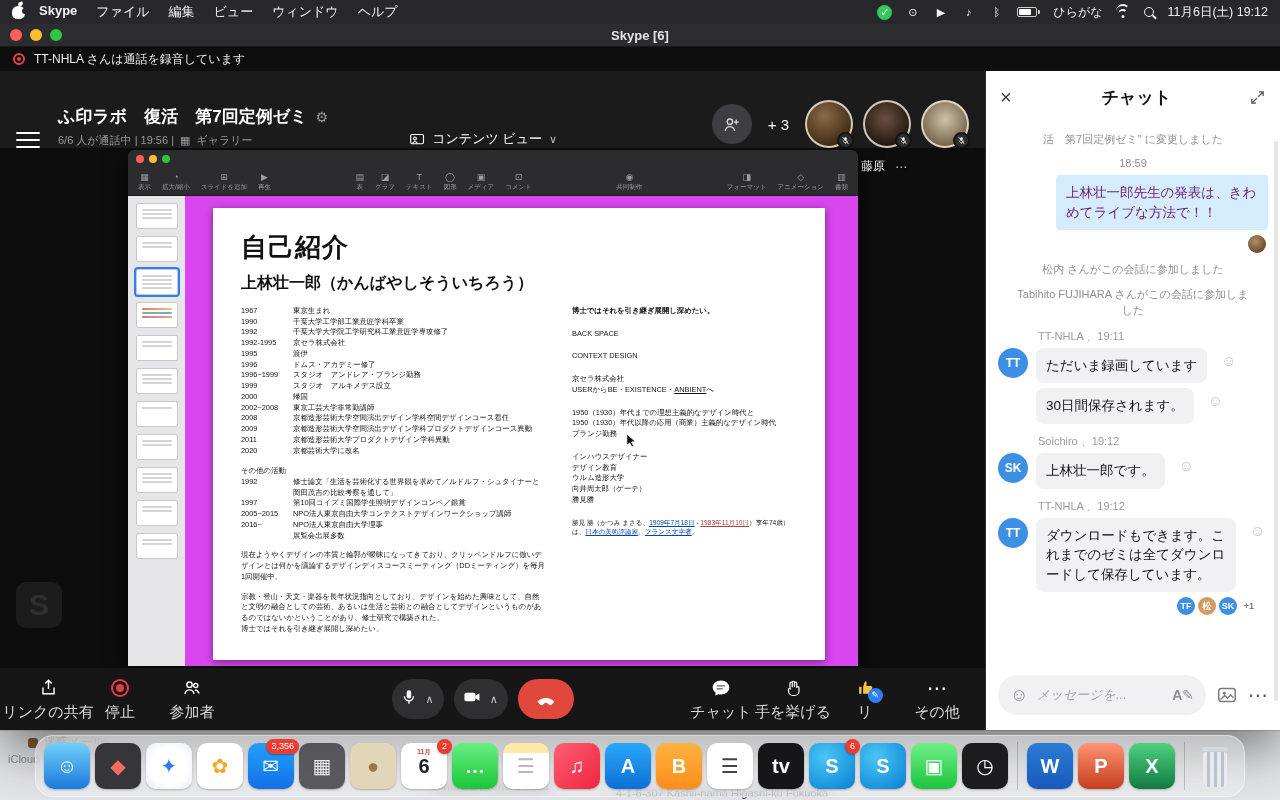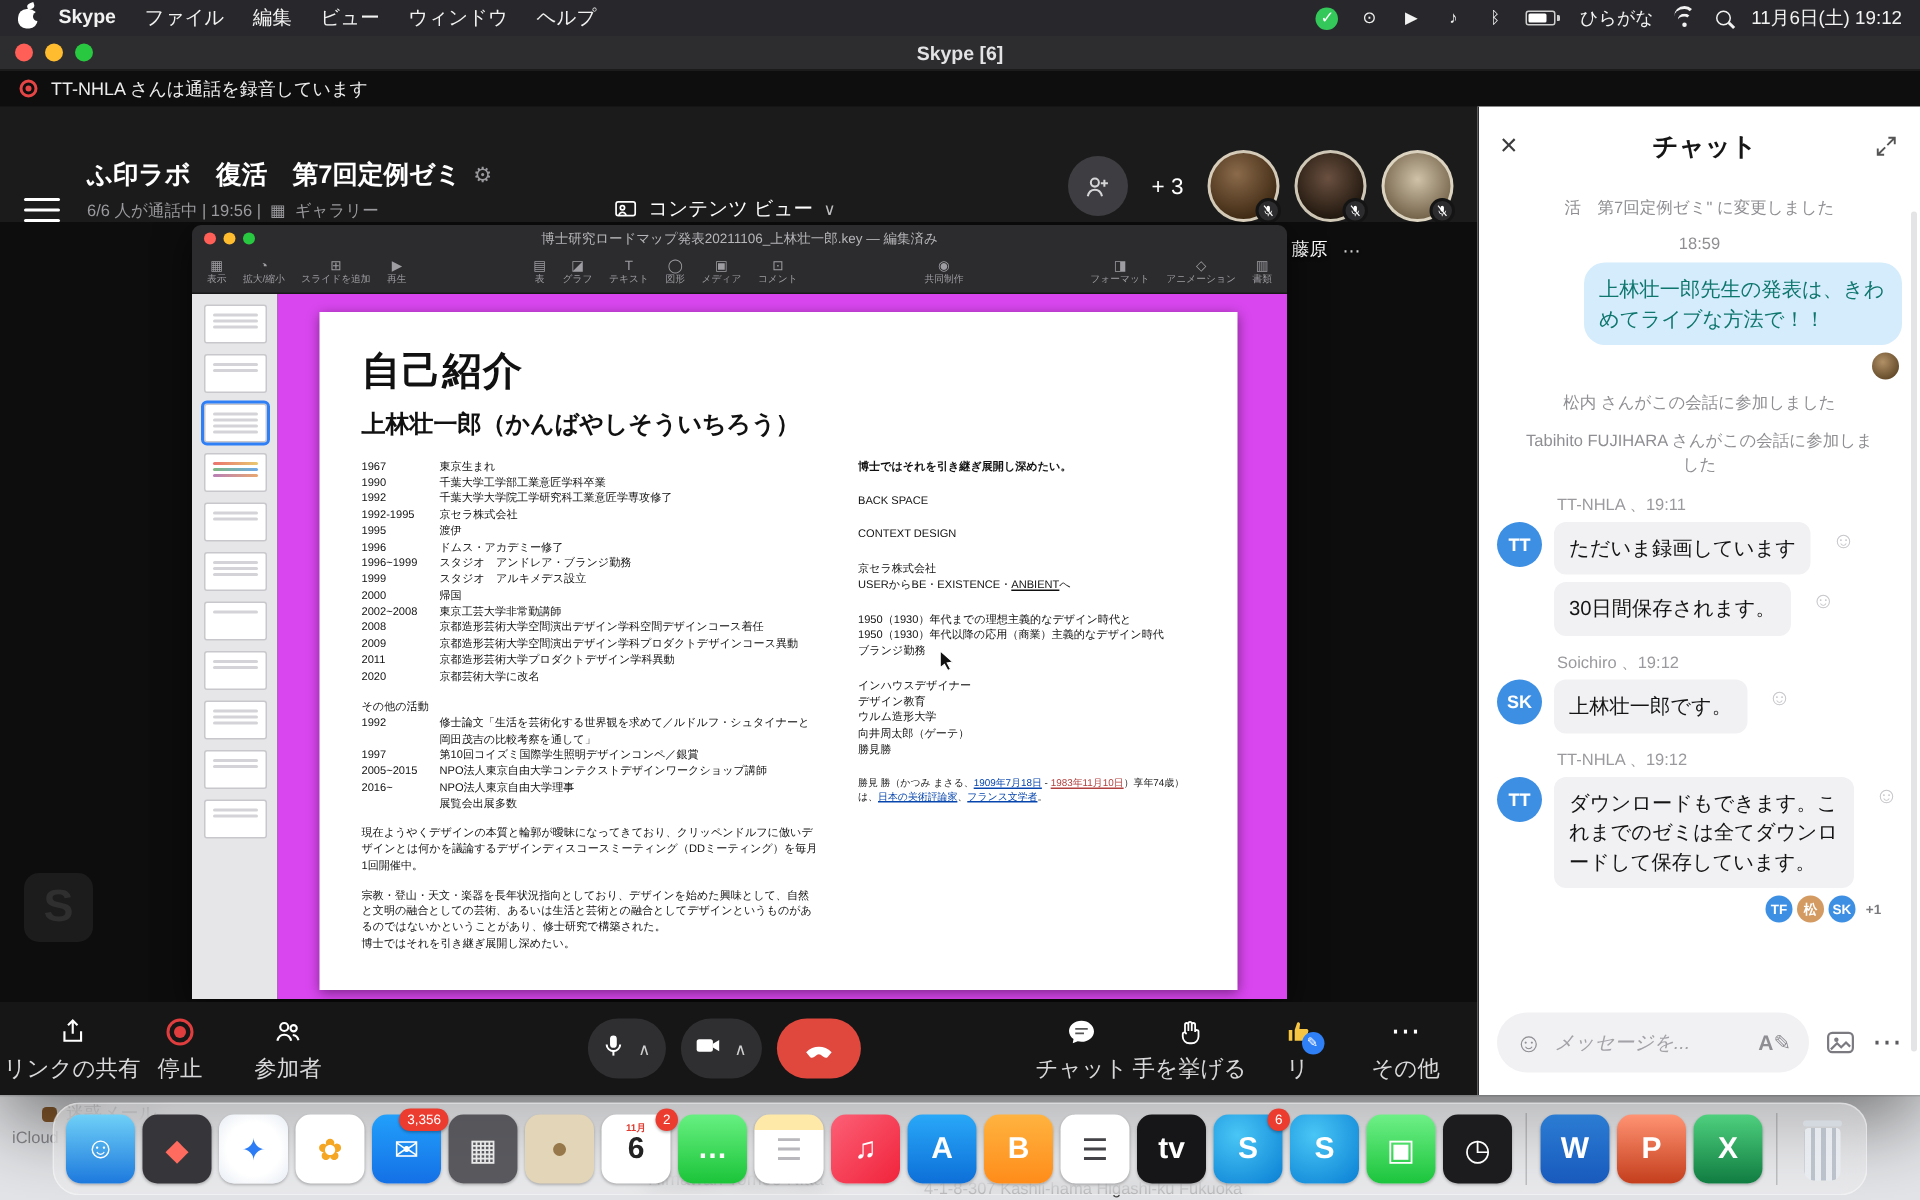--- a/index.html
+++ b/index.html
@@ -138,21 +138,21 @@
 
   
   .chat { width:295px; background:#fff; border-left:1px solid #303032; display:flex; flex-direction:column; position:relative; }
   .chat-header { height:52px; display:flex; align-items:center; padding:0 14px; flex:0 0 auto; }
   .chat-close { font-size:20px; color:#3c3c3e; width:24px; }
   .chat-title { flex:1; text-align:center; font-size:17px; font-weight:bold; color:#161616; }
   .chat-scroll { flex:1; padding:0 12px; overflow:hidden; }
   .sysmsg { text-align:center; color:#8f8f93; font-size:11px; line-height:1.45; margin:9px 16px; }
   .timestamp { text-align:center; color:#8f8f93; font-size:11px; margin:8px 0 6px; }
   .own-row { display:flex; justify-content:flex-end; margin:2px 0; }
-  .own-bubble { max-width:212px; background:#d4ecfc; border-radius:14px; padding:8px 10px; font-size:13.5px; line-height:1.45; color:#0f766e; }
+  .own-bubble { max-width:212px; background:#d4ecfc; border-radius:4px; padding:8px 10px; font-size:13.5px; line-height:1.45; color:#701a75; }
   .read-row { display:flex; justify-content:flex-end; margin:5px 2px 2px; }
   .read-av { width:18px; height:18px; border-radius:50%; background:radial-gradient(circle at 40% 35%, #b09066, #5f4626 80%); }
   .sender { font-size:11px; color:#9a9a9e; margin:10px 0 4px 40px; }
   .msg-row { display:flex; align-items:flex-start; gap:8px; margin-bottom:5px; }
   .msg-av { width:30px; height:30px; border-radius:50%; background:#3d8fe4; color:#fff; font-size:12px; font-weight:bold; display:flex; align-items:center; justify-content:center; flex:0 0 auto; }
   .av-spacer { width:30px; flex:0 0 auto; }
   .bubble { background:#f1f1f4; border-radius:8px; padding:8px 10px; font-size:13.5px; line-height:1.45; color:#141414; max-width:200px; }
   .react-ghost { color:#c6c6cb; font-size:15px; margin-left:6px; margin-top:4px; }
   .reactions { display:flex; justify-content:flex-end; gap:3px; margin:4px 10px 2px 0; align-items:center; }
   .rx { min-width:18px; height:18px; border-radius:50%; font-size:9px; font-weight:bold; display:inline-flex; align-items:center; justify-content:center; }
@@ -319,21 +319,20 @@
             <span>恵洋 藤原</span>
             <span class="speaker-more">⋯</span>
           </div>
           <div class="stage-s">S</div>
 
           <div class="keynote">
             <div class="kn-titlebar">
               <span class="kn-dot tl-red"></span>
               <span class="kn-dot tl-yellow"></span>
               <span class="kn-dot tl-green"></span>
-              <span class="kn-title">博士研究ロードマップ発表20211106_上林壮一郎.key — 編集済み</span>
             </div>
             <div class="kn-toolbar">
               <div class="tool-group">
                 <div class="kn-tool">
                     <span class="tg">▦</span>
                     <span class="tl2">表示</span>
                   </div>
                   <div class="kn-tool">
                     <span class="tg">◔</span>
                     <span class="tl2">拡大/縮小</span>

